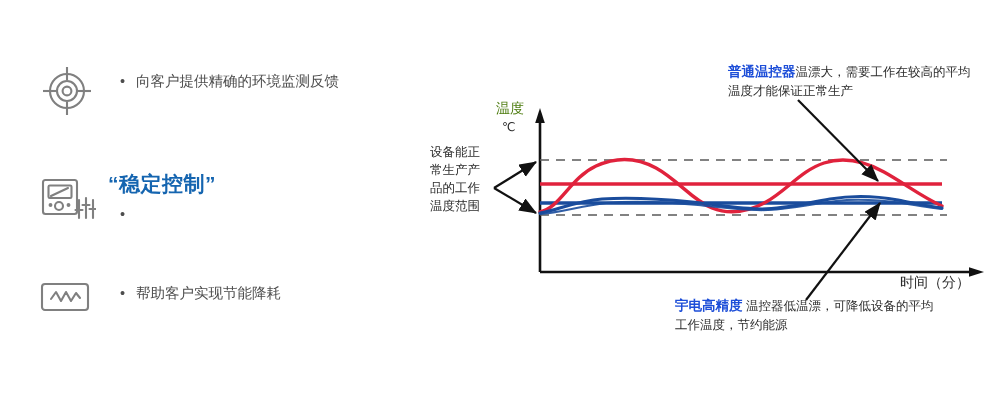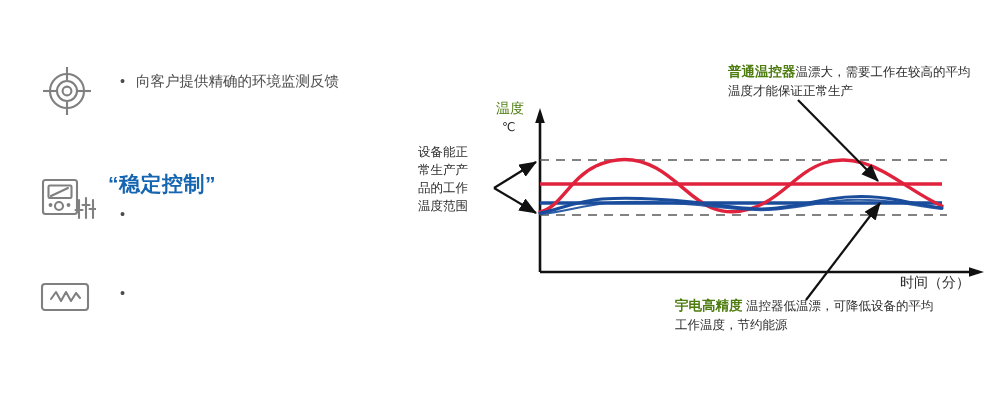--- a/index.html
+++ b/index.html
@@ -95,21 +95,21 @@
     color: #2b2b2b;
   }
 
   
   #range-label {
     left: 8px;
     top: 143px;
     width: 62px;
     font-size: 12.5px;
     color: #2b2b2b;
-    text-align: left;
+    text-align: right;
   }
 
   
   #y-axis-label {
     left: 86px;
     top: 98px;
     font-size: 14px;
     color: #4d7c0f;
     white-space: nowrap;
   }
@@ -140,21 +140,21 @@
   }
   
   #callout-bottom {
     left: 265px;
     top: 296px;
     width: 260px;
     font-size: 12.5px;
     text-align: left;
   }
   .callout-strong {
-    color: #4d7c0f;
+    color: #1d4ed8;
     font-weight: bold;
     font-size: 13.5px;
   }
 </style>
 </head>
 <body>
 
 <div id="features">
 
   <div class="feature" id="feature-0">
@@ -205,20 +205,21 @@
   <div class="feature" id="feature-2">
     <svg class="feature-icon" viewBox="0 0 58 58">
       <g fill="none" stroke="#808080" stroke-width="2.1" stroke-linejoin="round" stroke-linecap="round">
         <rect x="4" y="10" width="46" height="26" rx="3"></rect>
         <polyline points="13,25 18,18 23,27 28,18 33,27 38,19 42,24"></polyline>
       </g>
     </svg>
     <div class="feature-text">
       <div class="feature-bullet">
         <span class="dot">•</span>
+        <span>帮助客户实现节能降耗</span>
       </div>
     </div>
   </div>
 
 </div>
 
 <div id="chart">
 
   <svg id="chart-svg" viewBox="0 0 590 400">
     <defs>

